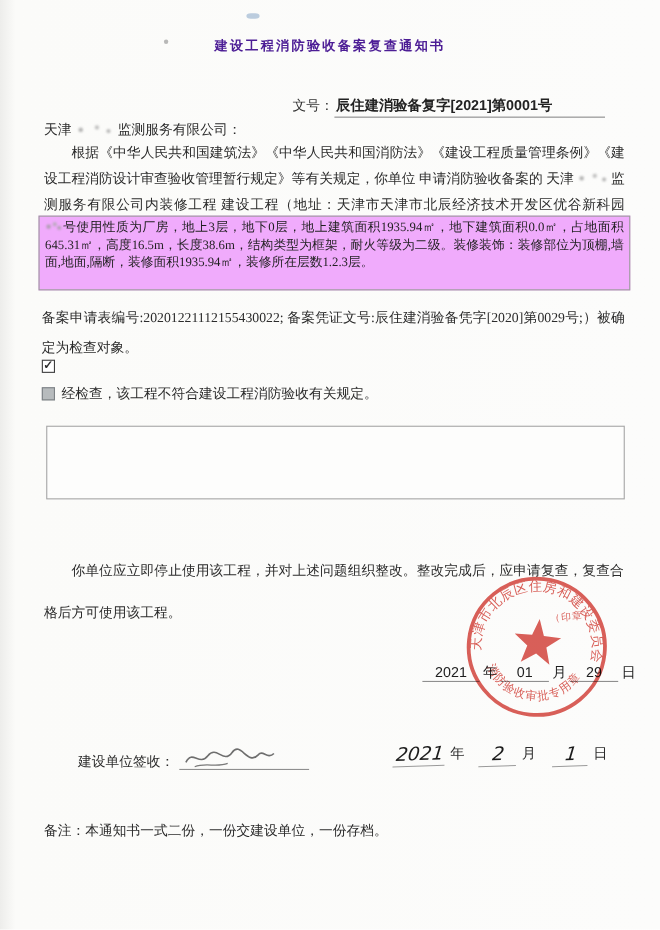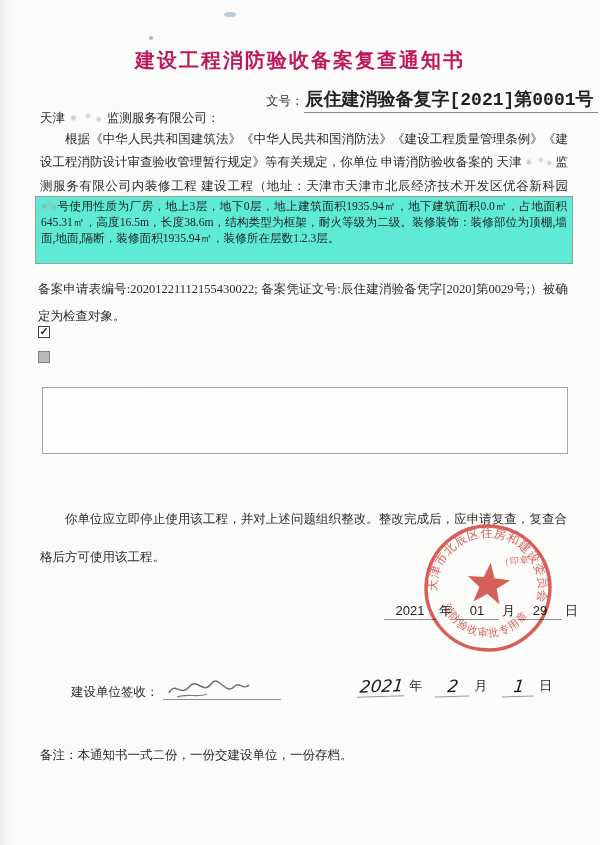--- a/index.html
+++ b/index.html
@@ -4,46 +4,46 @@
 <style>
   html,body{margin:0;padding:0;}
   body{
     width:600px;height:845px;position:relative;overflow:hidden;
     background:linear-gradient(90deg,#ededeb 0px,#fbfbf9 14px,#fcfcfb 100%);
     font-family:"Liberation Serif","DejaVu Serif",serif;
     color:#2b2b2b;
   }
   .abs{position:absolute;}
   .title{
-    top:47px;left:0;right:0;text-align:center;
-    font-size:20px;font-weight:bold;letter-spacing:2px;color:#be185d;
+    top:33px;left:0;right:0;text-align:center;
+    font-size:12px;font-weight:bold;letter-spacing:2px;color:#4c1d95;
   }
   .docno{top:87px;left:266px;font-size:12.5px;white-space:nowrap;}
   .docno .lab{color:#333;}
   .docno .val{
     display:inline-block;min-width:240px;border-bottom:1px solid #8a8a8a;
-    font-family:Liberation Mono, monospace;font-weight:600;
-    font-size:18px;color:#222;padding:0 4px 1px 2px;
+    font-family:Liberation Sans, sans-serif;font-weight:600;
+    font-size:13px;color:#222;padding:0 4px 1px 2px;
   }
   .recipient{top:110px;left:40px;font-size:12.5px;}
   .intro{
     top:128px;left:40px;width:528px;font-size:12.5px;line-height:23.4px;
     text-align:justify;text-indent:2em;
   }
   .redact{
     display:inline-block;height:11px;vertical-align:-1px;
     background:
       radial-gradient(circle at 20% 55%, #9a9a9a 0 1.5px, transparent 2.5px),
       radial-gradient(circle at 55% 35%, #ababab 0 1.4px, transparent 2.4px),
       radial-gradient(circle at 80% 65%, #9f9f9f 0 1.3px, transparent 2.3px);
     filter:blur(1.1px);opacity:.75;
   }
   .infobox{
     top:196px;left:35px;width:526px;height:62px;
-    border:1px solid #9c9c9c;background:#5eead4;
+    border:1px solid #9c9c9c;background:#f0abfc;
     padding:2px 5px;font-size:11.6px;line-height:15.8px;color:#1f1f1f;
     text-align:justify;
   }
   .filing{top:276px;left:38px;width:530px;font-size:12.5px;line-height:27px;text-align:justify;}
   .checkrow{left:38px;font-size:12.5px;white-space:nowrap;}
   .row1{top:322px;} .row2{top:350px;}
   .cb{
     display:inline-flex;align-items:center;justify-content:center;
     width:12px;height:12px;margin-right:6px;vertical-align:-2px;
     box-sizing:border-box;
@@ -124,21 +124,21 @@
 </div>
 
 <div class="abs filing">备案申请表编号:20201221112155430022; 备案凭证文号:辰住建消验备凭字[2020]第0029号;）被确定为检查对象。</div>
 
 <div class="abs checkrow row1">
   <span class="cb cb-checked">
       <i>✓</i>
     </span>
 </div>
 <div class="abs checkrow row2">
-  <span class="cb cb-empty"></span>
+  <span class="cb cb-empty"></span><span>经检查，该工程不符合建设工程消防验收有关规定。</span>
 </div>
 
 <div class="abs problems-label">主要存在以下问题：</div>
 <div class="abs problems-box"></div>
 
 <div class="abs rectify">你单位应立即停止使用该工程，并对上述问题组织整改。整改完成后，应申请复查，复查合格后方可使用该工程。</div>
 
 <div class="abs issue-date">
   <span class="num n-year">2021</span><span class="lab">年</span><span class="num n-month">01</span><span class="lab">月</span><span class="num n-day">29</span><span class="lab">日</span>
 </div>

